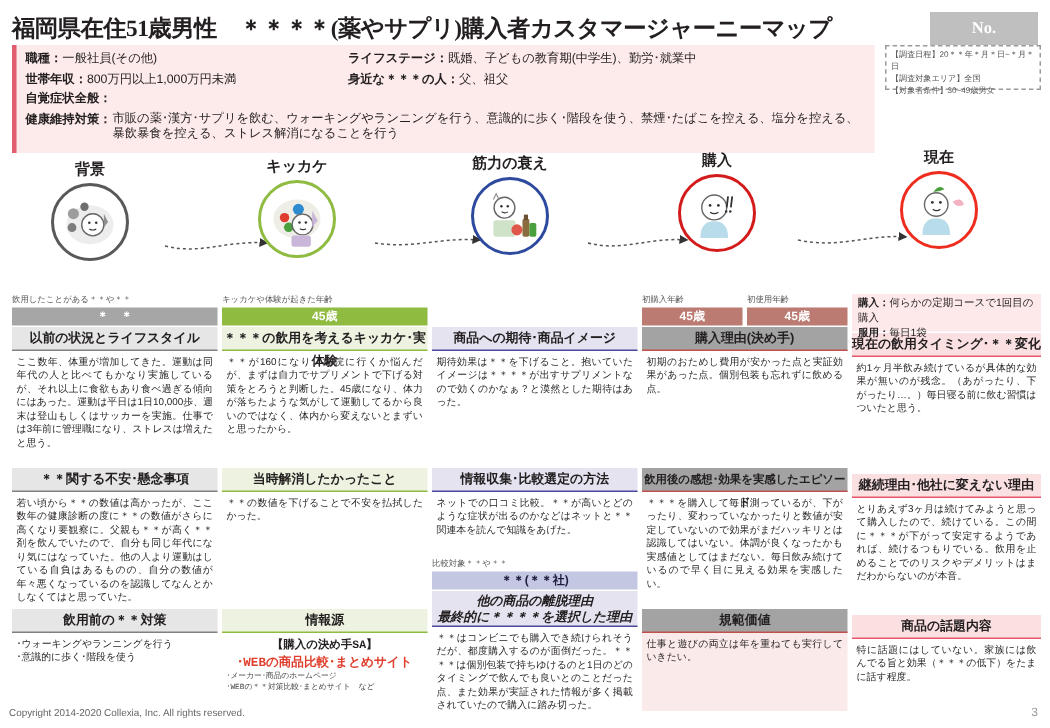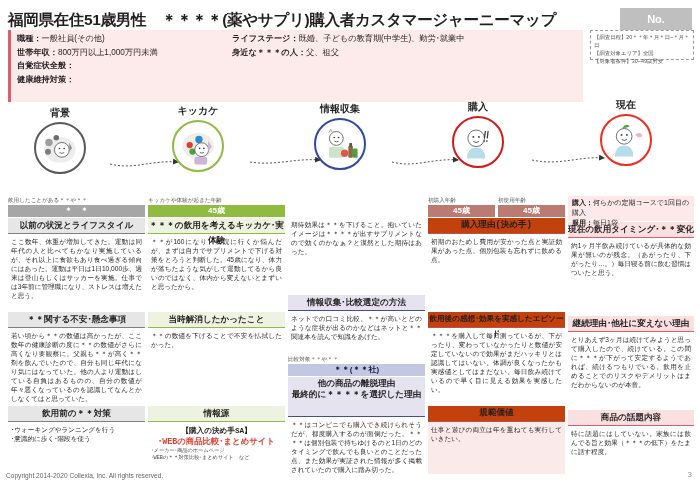--- a/index.html
+++ b/index.html
@@ -7,21 +7,21 @@
     width:700px;height:485px;
     background:#ffffff;
     font-family:"Liberation Sans","DejaVu Sans",sans-serif;
     color:#231f20;
     overflow:hidden;
     position:relative;
   }
   .page{position:relative;width:700px;height:485px;}
 
   
-  .title-row{position:absolute;left:8px;top:8px;width:684px;height:24px;}
+  .title-row{position:absolute;left:8px;top:8px;width:684px;height:24px;font-family:Liberation Serif, serif;}
   .page-title{
     font-size:15.5px;font-weight:bold;letter-spacing:-0.3px;
     white-space:nowrap;line-height:24px;
   }
   .no-box{
     position:absolute;right:0;top:0;width:72px;height:22px;
     background:#bfbfbf;color:#ffffff;font-size:11px;font-weight:bold;
     display:flex;align-items:center;justify-content:center;
   }
 
@@ -71,23 +71,23 @@
   .agechip.green{background:#8fbb41;}
   .agechip.brown{background:#bc7b72;}
   .hdr{
     height:15px;line-height:15px;text-align:center;
     font-size:8.6px;font-weight:bold;margin-top:1px;
     border-bottom:1.4px solid #888;
   }
   .hdr.grey{background:#e6e6e6;border-bottom-color:#808080;}
   .hdr.green{background:#edf3e0;border-bottom-color:#8fbb41;}
   .hdr.purple{background:#e5e3f0;border-bottom-color:#4a4a9c;}
-  .hdr.rose{background:#c2410c;border-bottom-color:#c0504d;font-family:Liberation Mono, monospace;}
+  .hdr.rose{background:#a3a3a3;border-bottom-color:#c0504d;}
   .hdr.pink{background:#fbe0e2;border-bottom-color:#e8566a;}
-  .hdr.two{height:40px;line-height:11px;padding-top:1px;box-sizing:border-box;}
+  .hdr.two{height:24px;line-height:11px;padding-top:1px;box-sizing:border-box;font-style:italic;}
   .body{
     font-size:6.6px;line-height:9px;padding:3px 3px 2px 3px;
     box-sizing:border-box;text-align:justify;
   }
   .body.shade-rose{background:#fbeaea;}
   .body.plain{background:transparent;}
 
   .pinkpanel{
     background:#fde8ea;padding:2px 4px;box-sizing:border-box;
     font-size:7px;line-height:10px;
@@ -133,20 +133,21 @@
       <div class="pcol2">
         <span class="plabel">身近な＊＊＊の人：</span>
         <span class="pval">父、祖父</span>
       </div>
     </div>
     <div class="prow pwide">
       <span class="plabel">自覚症状全般：</span>
     </div>
     <div class="prow pwide">
       <span class="plabel" style="min-width:58px">健康維持対策：</span>
+      <span class="ptext">市販の薬･漢方･サプリを飲む、ウォーキングやランニングを行う、意識的に歩く･階段を使う、禁煙･たばこを控える、塩分を控える、暴飲暴食を控える、ストレス解消になることを行う</span>
     </div>
   </div>
 
   <div class="survey-box">
     <div>【調査日程】20＊＊年＊月＊日~＊月＊日</div>
     <div>【調査対象エリア】全国</div>
     <div>【対象者条件】30~49歳男女</div>
   </div>
 
   <div class="journey">
@@ -192,21 +193,21 @@
           <circle cx="27.8" cy="28.5" r="0.9" fill="#333"></circle>
           <circle cx="32.4" cy="28.5" r="0.9" fill="#333"></circle>
           <path d="M28,33 q2.3,1.4 4.5,0" stroke="#333" stroke-width="0.8" fill="none"></path>
           <rect x="22" y="38" width="14" height="8" rx="2" fill="#c9b6d8"></rect>
           <path d="M37,20 l4,7 l-4,5 z" fill="#c9b6d8"></path>
         </svg>
       </div>
     </div>
 
     <div class="stage" style="left:292px;top:-2px;">
-      <div class="stage-label">情報収集</div>
+      <div class="stage-label">筋力の衰え</div>
       <div class="bubble" style="border:2px solid #2e4a9e;">
         <svg viewBox="0 0 52 52" width="48" height="48">
           <circle cx="22" cy="20" r="7.5" fill="#ffffff" stroke="#666" stroke-width="1"></circle>
           <circle cx="19.8" cy="19" r="0.9" fill="#333"></circle>
           <circle cx="24.4" cy="19" r="0.9" fill="#333"></circle>
           <path d="M20,23 q2.3,1.4 4.5,0" stroke="#333" stroke-width="0.8" fill="none"></path>
           <path d="M14,14 l2,-4 l2,4" stroke="#888" stroke-width="0.8" fill="none"></path>
           <rect x="14" y="29" width="16" height="12" rx="2" fill="#cfe3c9"></rect>
           <circle cx="31" cy="36" r="4" fill="#e0584a"></circle>
           <rect x="35" y="28" width="5" height="13" rx="1.4" fill="#8a6a3f"></rect>
@@ -274,20 +275,21 @@
         <div class="src-head">【購入の決め手SA】</div>
         <div class="src-strong">･WEBの商品比較･まとめサイト</div>
         <div class="src-small">･メーカー･商品のホームページ</div>
         <div class="src-small">･WEBの＊＊対策比較･まとめサイト　など</div>
       </div>
     </div>
 
     <div class="col" style="left:280px;width:137px;">
       <div class="boxlabel">&nbsp;</div>
       <div class="agechip" style="background:transparent;">&nbsp;</div>
+      <div class="hdr purple">商品への期待･商品イメージ</div>
       <div class="body plain" style="height:74px;">期待効果は＊＊を下げること。抱いていたイメージは＊＊＊＊が出すサプリメントなので効くのかなぁ？と漠然とした期待はあった。</div>
       <div class="hdr purple" style="margin-top:4px;">情報収集･比較選定の方法</div>
       <div class="body plain" style="height:44px;">ネットでの口コミ比較。＊＊が高いとどのような症状が出るのかなどはネットと＊＊関連本を読んで知識をあげた。</div>
       <div class="boxlabel">比較対象＊＊や＊＊</div>
       <div class="agechip" style="background:#c3c7e2;color:#1c1c3c;">＊＊(＊＊社)</div>
       <div class="hdr purple two">
         <div>他の商品の離脱理由</div>
         <div>最終的に＊＊＊＊を選択した理由</div>
       </div>
       <div class="body plain" style="height:52px;">＊＊はコンビニでも購入でき続けられそうだが、都度購入するのが面倒だった。＊＊＊＊は個別包装で持ちゆけるのと1日のどのタイミングで飲んでも良いとのことだった点、また効果が実証された情報が多く掲載されていたので購入に踏み切った。</div>

